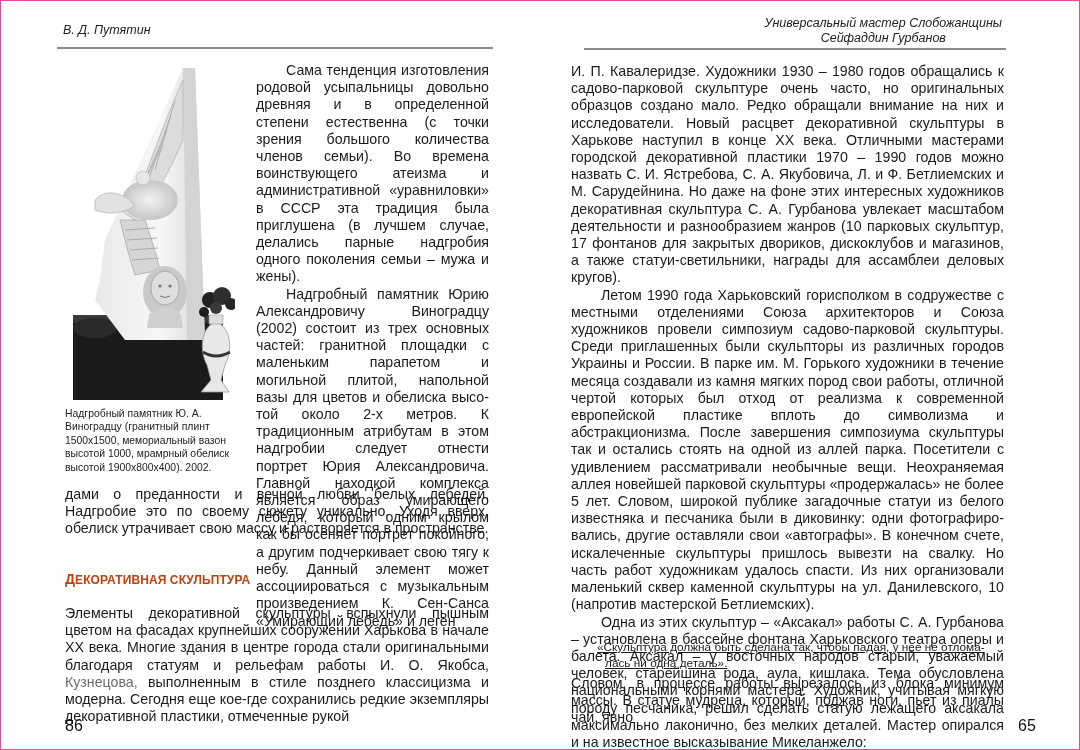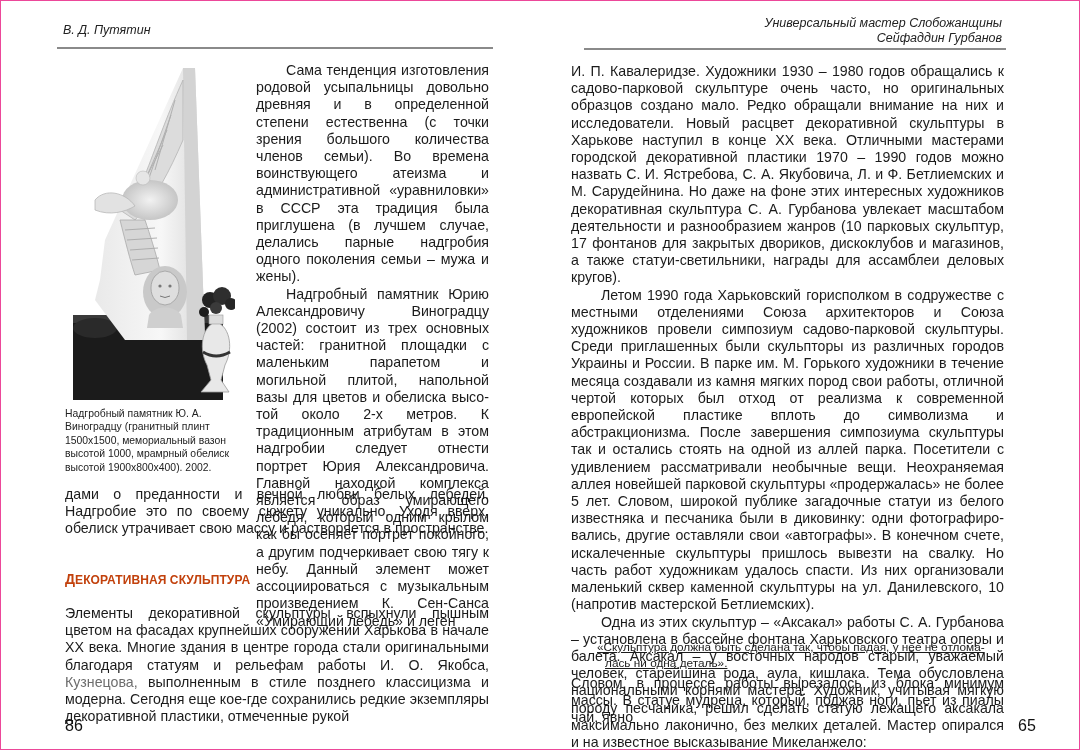--- a/index.html
+++ b/index.html
@@ -18,21 +18,21 @@
   .page { position: absolute; top: 0; height: 748px; }
   .page-left { left: 0; width: 540px; }
   .page-right { left: 540px; width: 538px; }
 
   .running-head {
     position: absolute;
     font-style: italic; font-size: 12.5px; color: #222;
     line-height: 15px;
   }
   .page-left .running-head { left: 62px; top: 22px; }
-  .page-right .running-head { right: 77px; top: 15px; text-align: right; }
+  .page-right .running-head { right: 77px; top: 15px; text-align: center; }
   .head-rule {
     position: absolute; height: 2px; background: #8a8a8a;
   }
   .page-left .head-rule { left: 56px; width: 436px; top: 46px; }
   .page-right .head-rule { left: 43px; width: 422px; top: 47px; }
 
   .text {
     position: absolute; font-size: 14.2px; line-height: 17.2px;
     text-align: justify; color: #1b1b1b;
     hyphens: manual;

